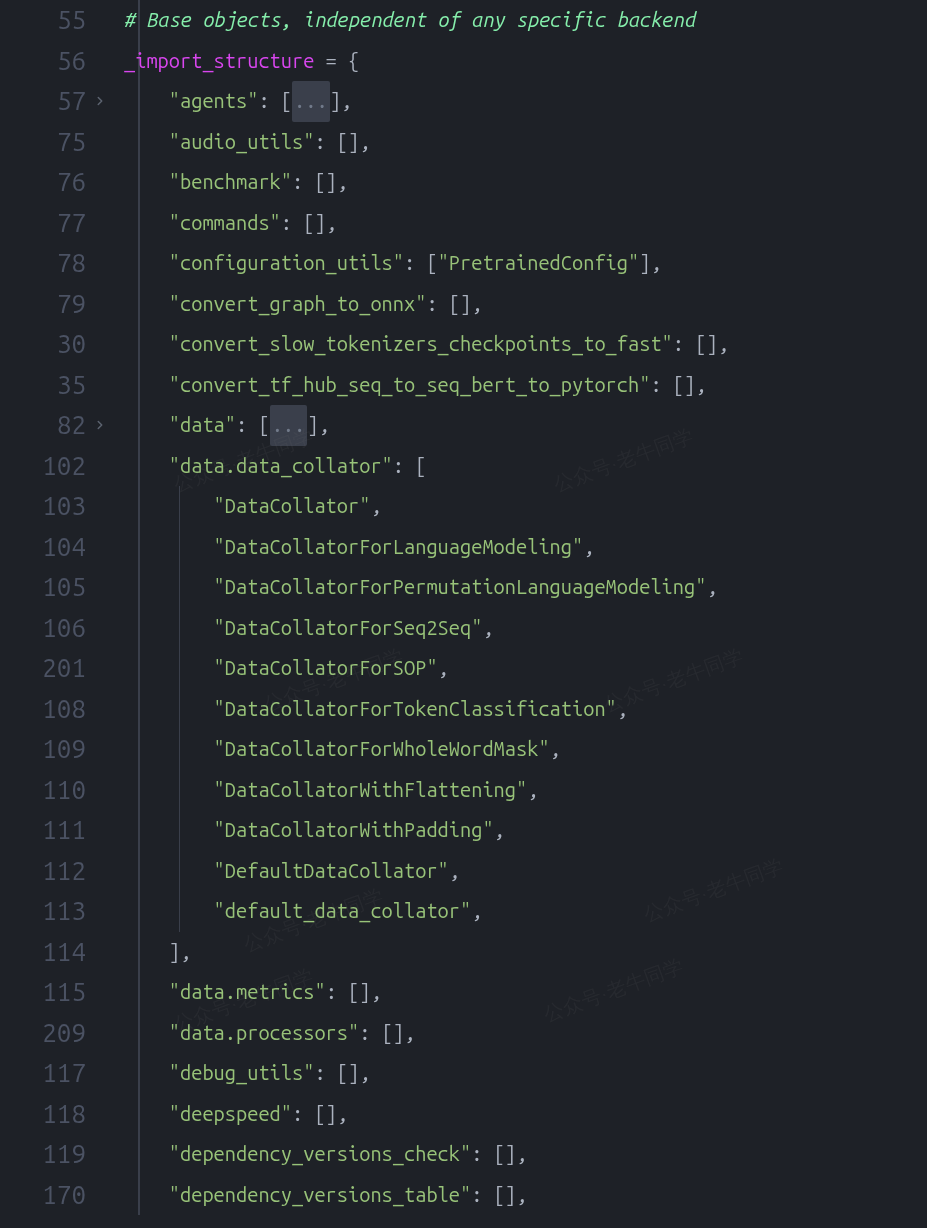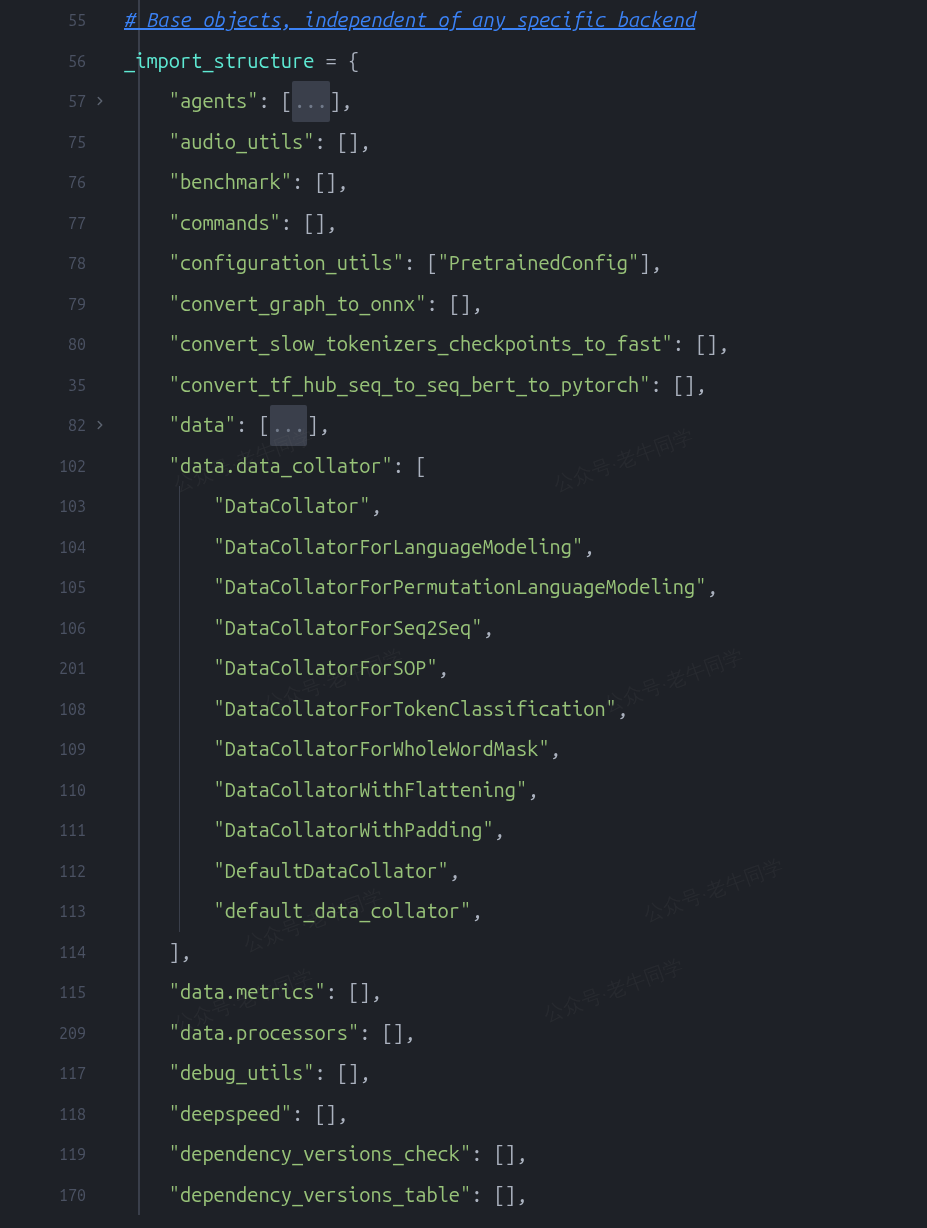--- a/index.html
+++ b/index.html
@@ -28,21 +28,21 @@
   .gutter-line {
     height: 40.5px;
     display: flex;
     align-items: center;
     justify-content: flex-end;
     position: relative;
   }
   .line-num {
     padding-right: 26px;
     color: #4b5263;
-    font-size: 16px;
+    font-size: 26px;
   }
   .fold {
     position: absolute;
     right: 2px;
     width: 20px;
     height: 20px;
     display: flex;
     align-items: center;
     justify-content: center;
     color: #5c6370;
@@ -69,22 +69,22 @@
     align-items: center;
     position: relative;
   }
   .indent-guide {
     position: absolute;
     width: 1px;
     background: #3a3f4b;
     top: 0;
     bottom: 0;
   }
-  .c-comment { color: #3b82f6; font-style: italic; text-decoration: underline; }
-  .c-ident   { color: #5eead4; }
+  .c-comment { color: #86efac; font-style: italic; }
+  .c-ident   { color: #d946ef; }
   .c-op      { color: #abb2bf; }
   .c-punct   { color: #abb2bf; }
   .c-string  { color: #98c379; }
   .c-bracket { color: #abb2bf; }
   .folded-marker {
     background: #3a3f4b;
     color: #717a8a;
     border-radius: 2px;
     padding: 0 2px;
   }
@@ -126,21 +126,21 @@
       <div class="gutter-line">
         <span class="line-num">77</span>
       </div>
       <div class="gutter-line">
         <span class="line-num">78</span>
       </div>
       <div class="gutter-line">
         <span class="line-num">79</span>
       </div>
       <div class="gutter-line">
-        <span class="line-num">80</span>
+        <span class="line-num">30</span>
       </div>
       <div class="gutter-line">
         <span class="line-num">35</span>
       </div>
       <div class="gutter-line">
         <span class="line-num">82</span>
         <span class="fold">
           <svg viewBox="0 0 24 24">
             <path d="M9 6l6 6-6 6" fill="none" stroke="currentColor" stroke-width="2.5" stroke-linecap="round" stroke-linejoin="round"></path>
           </svg>

